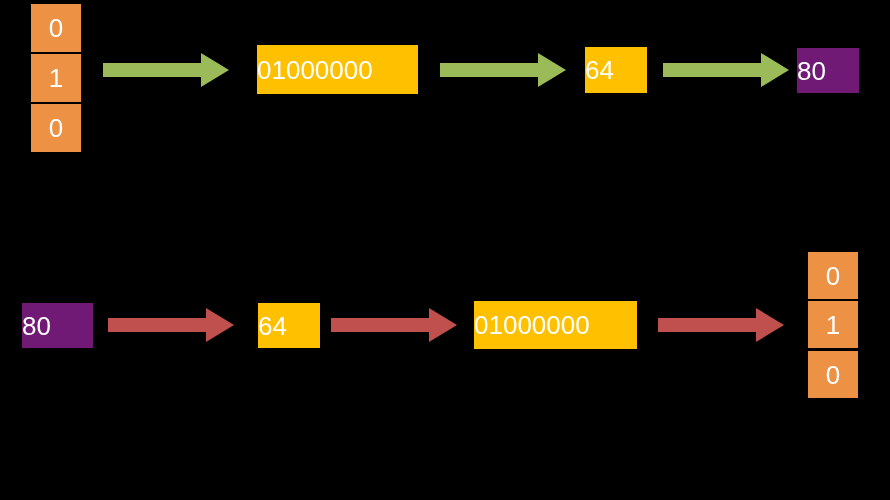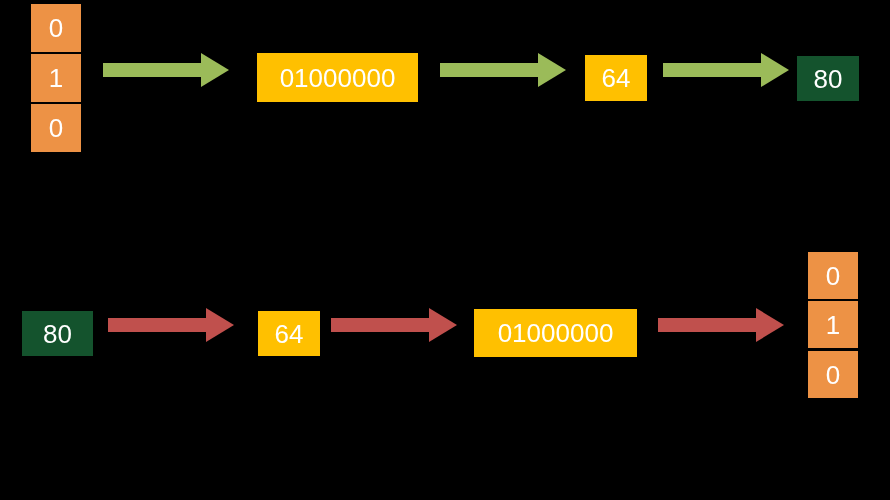--- a/index.html
+++ b/index.html
@@ -17,30 +17,28 @@
     height: 500px;
     background: #000000;
     overflow: hidden;
   }
 
   
   .box {
     position: absolute;
     display: flex;
     align-items: center;
-    justify-content: center;
     color: #ffffff;
     font-family: "Liberation Sans", sans-serif;
     line-height: 1;
     box-sizing: border-box;
     white-space: nowrap;
-    margin-top: 8px;
   }
   .box.yellow { background: #FFC000; }
-  .box.blue   { background: #14532d; }
+  .box.blue   { background: #701a75; }
 
   
   .stack {
     position: absolute;
   }
   .stack .cell {
     position: absolute;
     left: 0;
     width: 100%;
     background: #ED9245;

